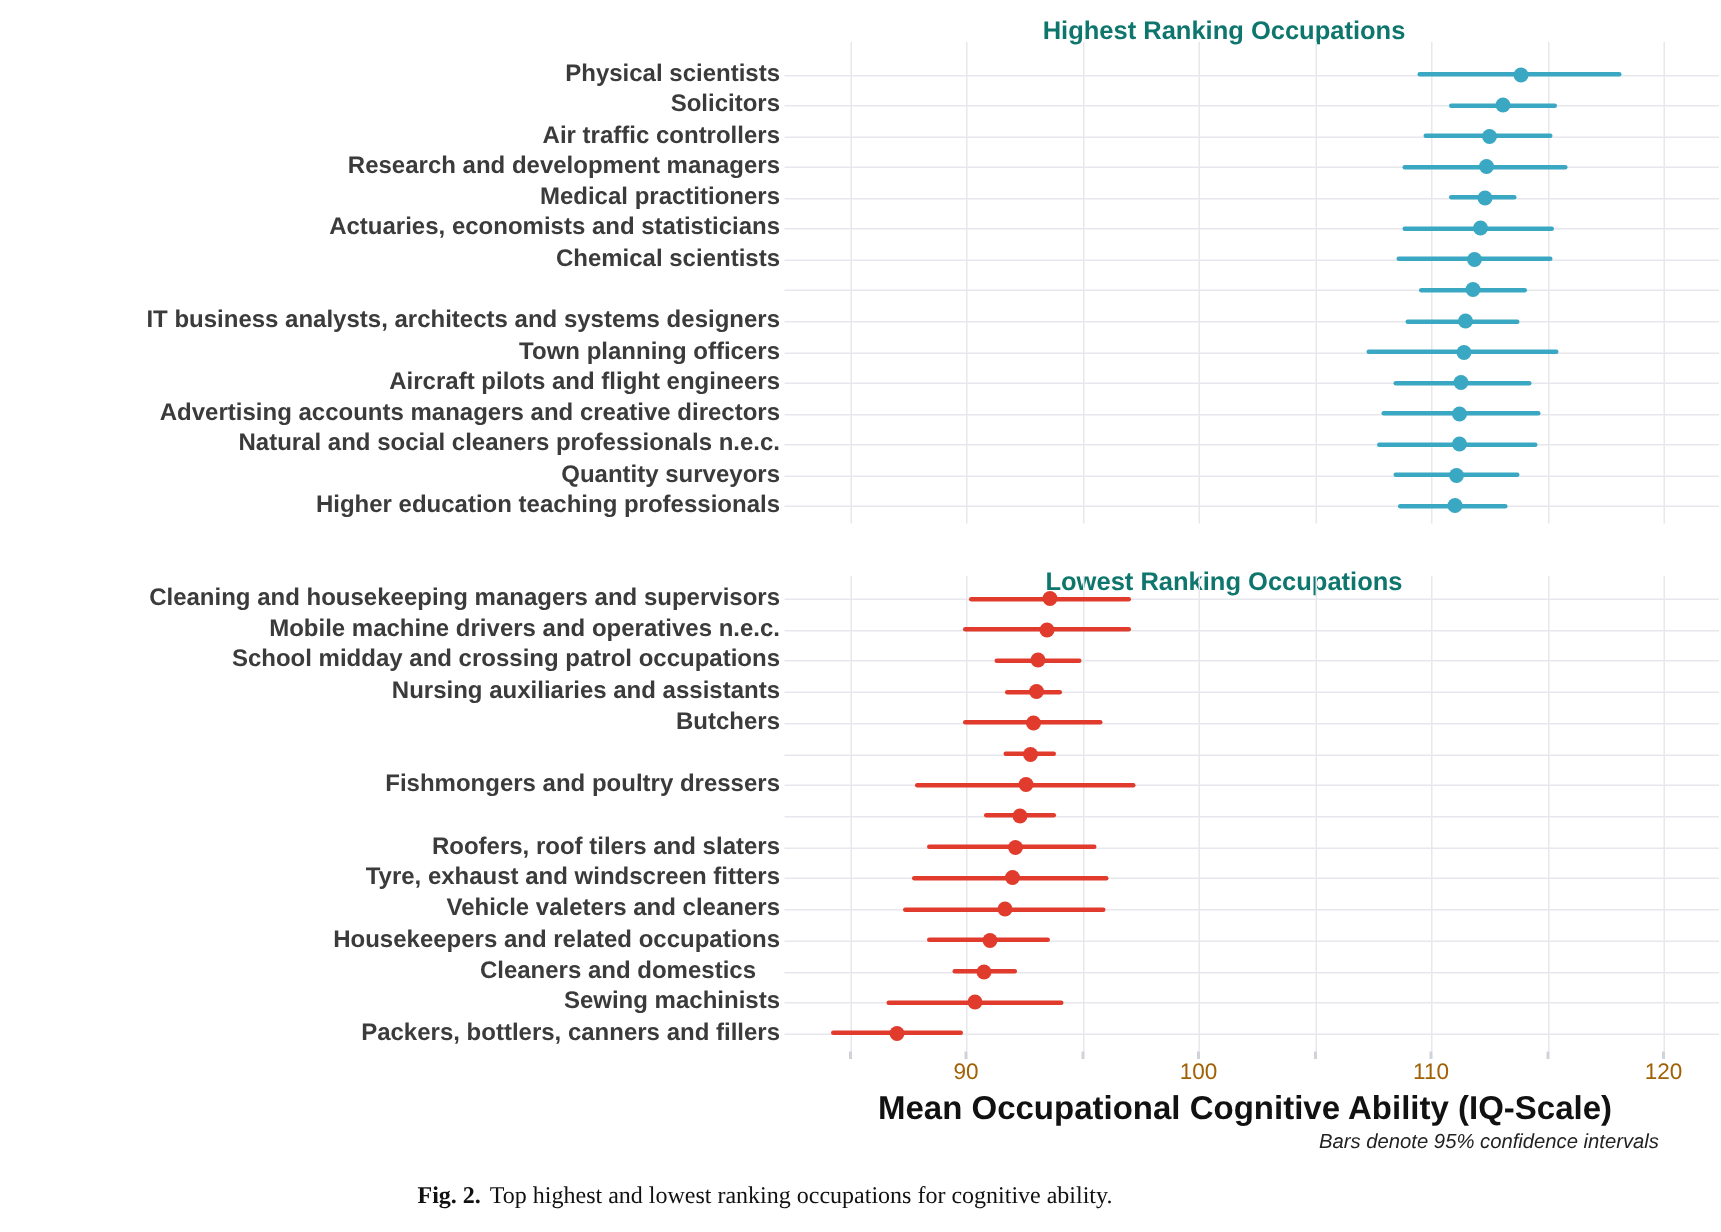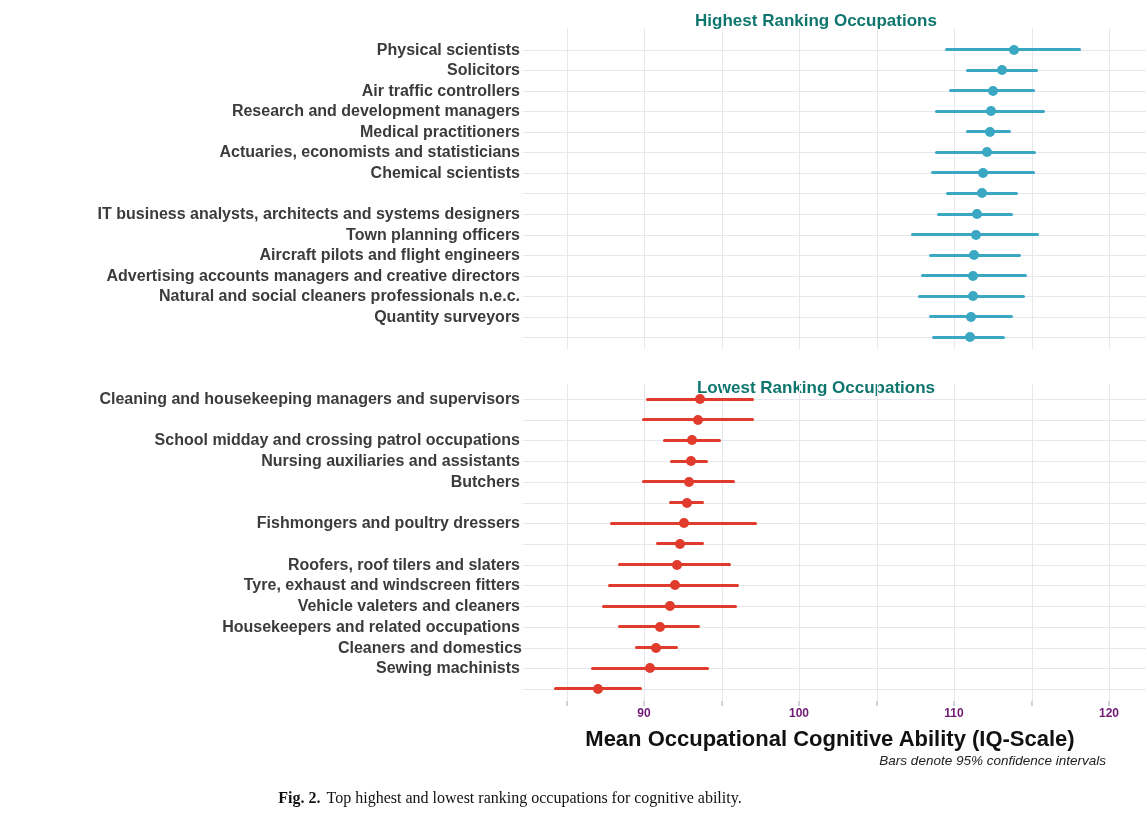--- a/index.html
+++ b/index.html
@@ -62,23 +62,23 @@
   }
   .axis-tick {
     position: absolute;
     width: 2px;
     height: 5px;
     background: #d2d2da;
   }
   .tick-label {
     position: absolute;
     transform: translateX(-50%);
-    font-size: 12px;
-    font-weight: bold;
-    color: #701a75;
+    font-size: 15px;
+    font-weight: normal;
+    color: #a16207;
     white-space: nowrap;
   }
   .axis-title {
     position: absolute;
     left: 830px;
     top: 726px;
     transform: translateX(-50%);
     font-size: 22px;
     font-weight: bold;
     color: #111111;
@@ -175,35 +175,37 @@
       <div class="dot" style="left: 967.6px; top: 270.77px; background: rgb(58, 167, 195);"></div>
       <div class="hgrid" style="left: 523px; top: 296.34px; width: 623px; background: rgb(231, 231, 238);"></div>
       <div class="row-label" style="right: 627px; top: 296.34px;">Natural and social cleaners professionals n.e.c.</div>
       <div class="ci-bar" style="left: 918.35px; width: 106.95px; top: 294.84px; background: rgb(58, 167, 195);"></div>
       <div class="dot" style="left: 967.6px; top: 291.34px; background: rgb(58, 167, 195);"></div>
       <div class="hgrid" style="left: 523px; top: 316.91px; width: 623px; background: rgb(231, 231, 238);"></div>
       <div class="row-label" style="right: 627px; top: 316.91px;">Quantity surveyors</div>
       <div class="ci-bar" style="left: 929.2px; width: 83.7px; top: 315.41px; background: rgb(58, 167, 195);"></div>
       <div class="dot" style="left: 966.05px; top: 311.91px; background: rgb(58, 167, 195);"></div>
       <div class="hgrid" style="left: 523px; top: 337.48px; width: 623px; background: rgb(231, 231, 238);"></div>
+      <div class="row-label" style="right: 627px; top: 337.48px;">Higher education teaching professionals</div>
       <div class="ci-bar" style="left: 932.3px; width: 72.85px; top: 335.98px; background: rgb(58, 167, 195);"></div>
       <div class="dot" style="left: 964.5px; top: 332.48px; background: rgb(58, 167, 195);"></div>
       <div class="vgrid" style="left: 566.5px; top: 384px; height: 317px; background: rgb(231, 231, 238);"></div>
       <div class="vgrid" style="left: 644px; top: 384px; height: 317px; background: rgb(231, 231, 238);"></div>
       <div class="vgrid" style="left: 721.5px; top: 384px; height: 317px; background: rgb(231, 231, 238);"></div>
       <div class="vgrid" style="left: 799px; top: 384px; height: 317px; background: rgb(231, 231, 238);"></div>
       <div class="vgrid" style="left: 876.5px; top: 384px; height: 317px; background: rgb(231, 231, 238);"></div>
       <div class="vgrid" style="left: 954px; top: 384px; height: 317px; background: rgb(231, 231, 238);"></div>
       <div class="vgrid" style="left: 1031.5px; top: 384px; height: 317px; background: rgb(231, 231, 238);"></div>
       <div class="vgrid" style="left: 1109px; top: 384px; height: 317px; background: rgb(231, 231, 238);"></div>
       <div class="hgrid" style="left: 523px; top: 399px; width: 623px; background: rgb(231, 231, 238);"></div>
       <div class="row-label" style="right: 627px; top: 399px;">Cleaning and housekeeping managers and supervisors</div>
       <div class="ci-bar" style="left: 645.55px; width: 108.5px; top: 397.5px; background: rgb(224, 59, 44);"></div>
       <div class="dot" style="left: 694.8px; top: 394px; background: rgb(224, 59, 44);"></div>
       <div class="hgrid" style="left: 523px; top: 419.71px; width: 623px; background: rgb(231, 231, 238);"></div>
+      <div class="row-label" style="right: 627px; top: 419.71px;">Mobile machine drivers and operatives n.e.c.</div>
       <div class="ci-bar" style="left: 642.45px; width: 111.6px; top: 418.21px; background: rgb(224, 59, 44);"></div>
       <div class="dot" style="left: 693.25px; top: 414.71px; background: rgb(224, 59, 44);"></div>
       <div class="hgrid" style="left: 523px; top: 440.42px; width: 623px; background: rgb(231, 231, 238);"></div>
       <div class="row-label" style="right: 627px; top: 440.42px;">School midday and crossing patrol occupations</div>
       <div class="ci-bar" style="left: 662.6px; width: 58.9px; top: 438.92px; background: rgb(224, 59, 44);"></div>
       <div class="dot" style="left: 687.05px; top: 435.42px; background: rgb(224, 59, 44);"></div>
       <div class="hgrid" style="left: 523px; top: 461.13px; width: 623px; background: rgb(231, 231, 238);"></div>
       <div class="row-label" style="right: 627px; top: 461.13px;">Nursing auxiliaries and assistants</div>
       <div class="ci-bar" style="left: 670.35px; width: 37.2px; top: 459.63px; background: rgb(224, 59, 44);"></div>
       <div class="dot" style="left: 685.5px; top: 456.13px; background: rgb(224, 59, 44);"></div>
@@ -231,28 +233,29 @@
       <div class="dot" style="left: 670px; top: 580.39px; background: rgb(224, 59, 44);"></div>
       <div class="hgrid" style="left: 523px; top: 606.1px; width: 623px; background: rgb(231, 231, 238);"></div>
       <div class="row-label" style="right: 627px; top: 606.1px;">Vehicle valeters and cleaners</div>
       <div class="ci-bar" style="left: 602.15px; width: 134.85px; top: 604.6px; background: rgb(224, 59, 44);"></div>
       <div class="dot" style="left: 665.35px; top: 601.1px; background: rgb(224, 59, 44);"></div>
       <div class="hgrid" style="left: 523px; top: 626.81px; width: 623px; background: rgb(231, 231, 238);"></div>
       <div class="row-label" style="right: 627px; top: 626.81px;">Housekeepers and related occupations</div>
       <div class="ci-bar" style="left: 617.65px; width: 82.15px; top: 625.31px; background: rgb(224, 59, 44);"></div>
       <div class="dot" style="left: 654.5px; top: 621.81px; background: rgb(224, 59, 44);"></div>
       <div class="hgrid" style="left: 523px; top: 647.52px; width: 623px; background: rgb(231, 231, 238);"></div>
-      <div class="row-label" style="right: 625px; top: 647.52px; text-align: center;">Cleaners and domestics</div>
+      <div class="row-label" style="right: 643px; top: 647.52px; text-align: center;">Cleaners and domestics</div>
       <div class="ci-bar" style="left: 634.7px; width: 43.4px; top: 646.02px; background: rgb(224, 59, 44);"></div>
       <div class="dot" style="left: 651.4px; top: 642.52px; background: rgb(224, 59, 44);"></div>
       <div class="hgrid" style="left: 523px; top: 668.23px; width: 623px; background: rgb(231, 231, 238);"></div>
       <div class="row-label" style="right: 627px; top: 668.23px;">Sewing machinists</div>
       <div class="ci-bar" style="left: 591.3px; width: 117.8px; top: 666.73px; background: rgb(224, 59, 44);"></div>
       <div class="dot" style="left: 645.2px; top: 663.23px; background: rgb(224, 59, 44);"></div>
       <div class="hgrid" style="left: 523px; top: 688.94px; width: 623px; background: rgb(231, 231, 238);"></div>
+      <div class="row-label" style="right: 627px; top: 688.94px;">Packers, bottlers, canners and fillers</div>
       <div class="ci-bar" style="left: 554.1px; width: 88.35px; top: 687.44px; background: rgb(224, 59, 44);"></div>
       <div class="dot" style="left: 592.5px; top: 683.94px; background: rgb(224, 59, 44);"></div>
       <div class="axis-tick" style="left: 565.5px; top: 701px;"></div>
       <div class="axis-tick" style="left: 643px; top: 701px;"></div>
       <div class="axis-tick" style="left: 720.5px; top: 701px;"></div>
       <div class="axis-tick" style="left: 798px; top: 701px;"></div>
       <div class="axis-tick" style="left: 875.5px; top: 701px;"></div>
       <div class="axis-tick" style="left: 953px; top: 701px;"></div>
       <div class="axis-tick" style="left: 1030.5px; top: 701px;"></div>
       <div class="axis-tick" style="left: 1108px; top: 701px;"></div>

